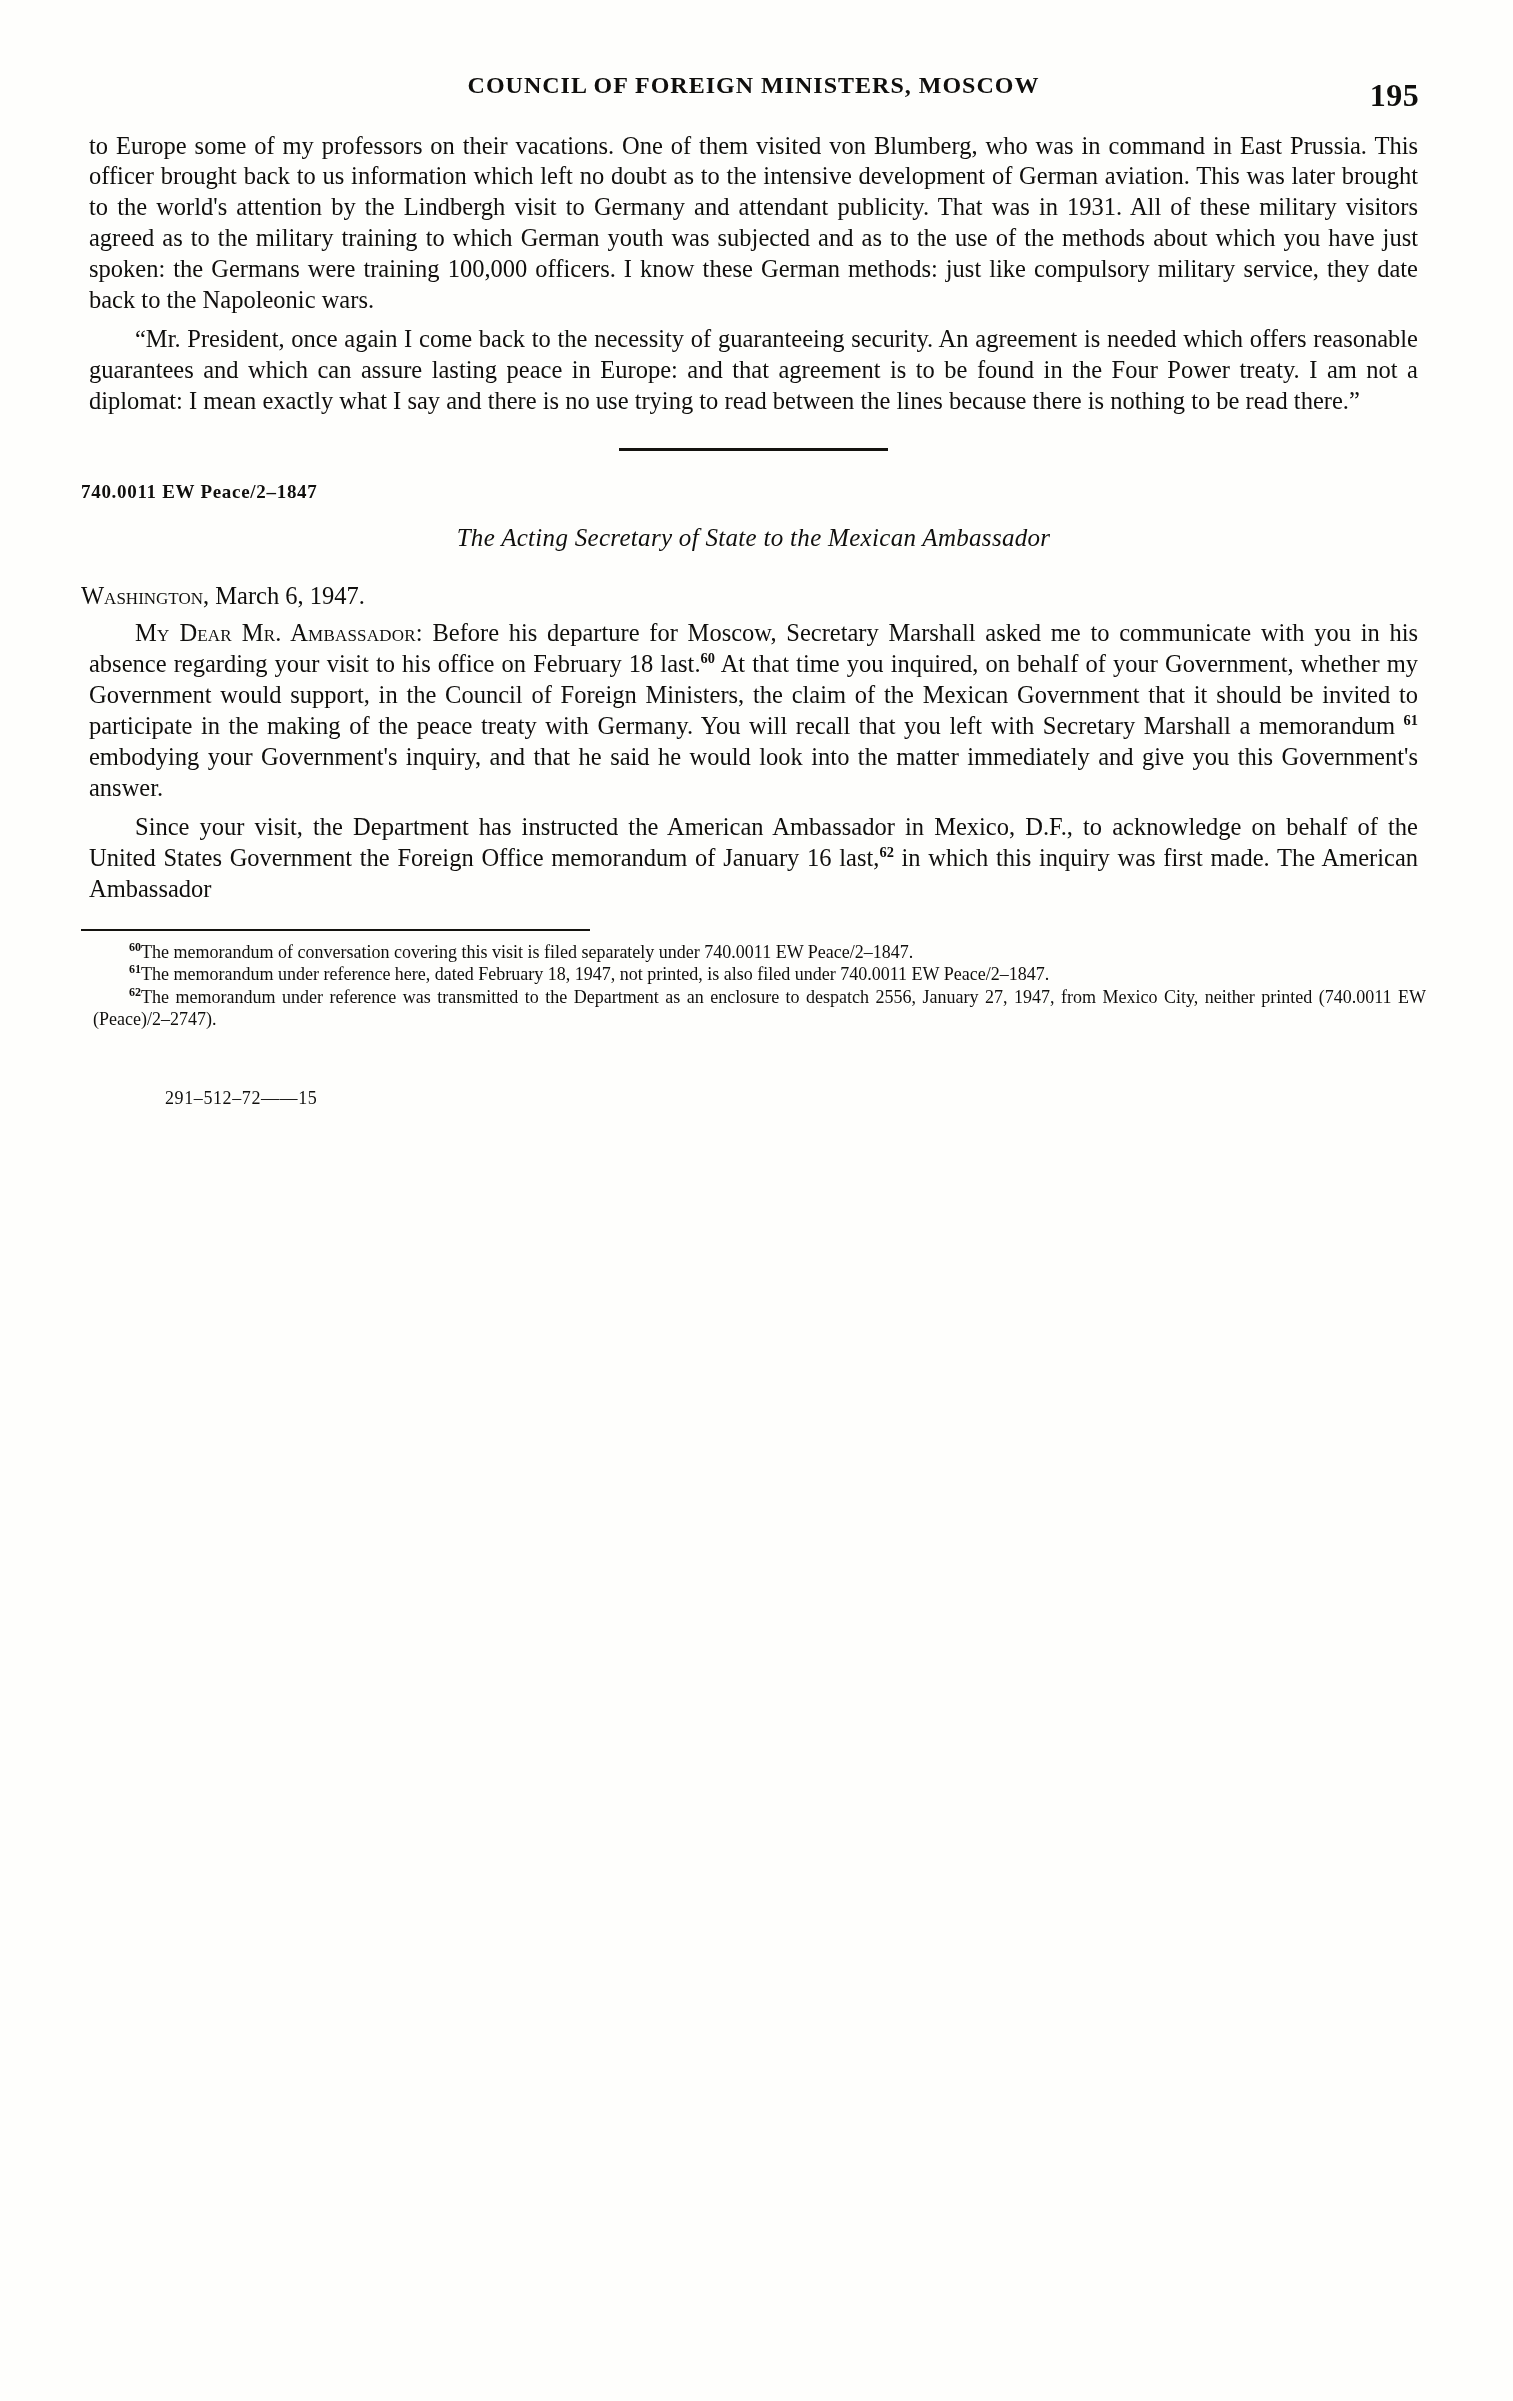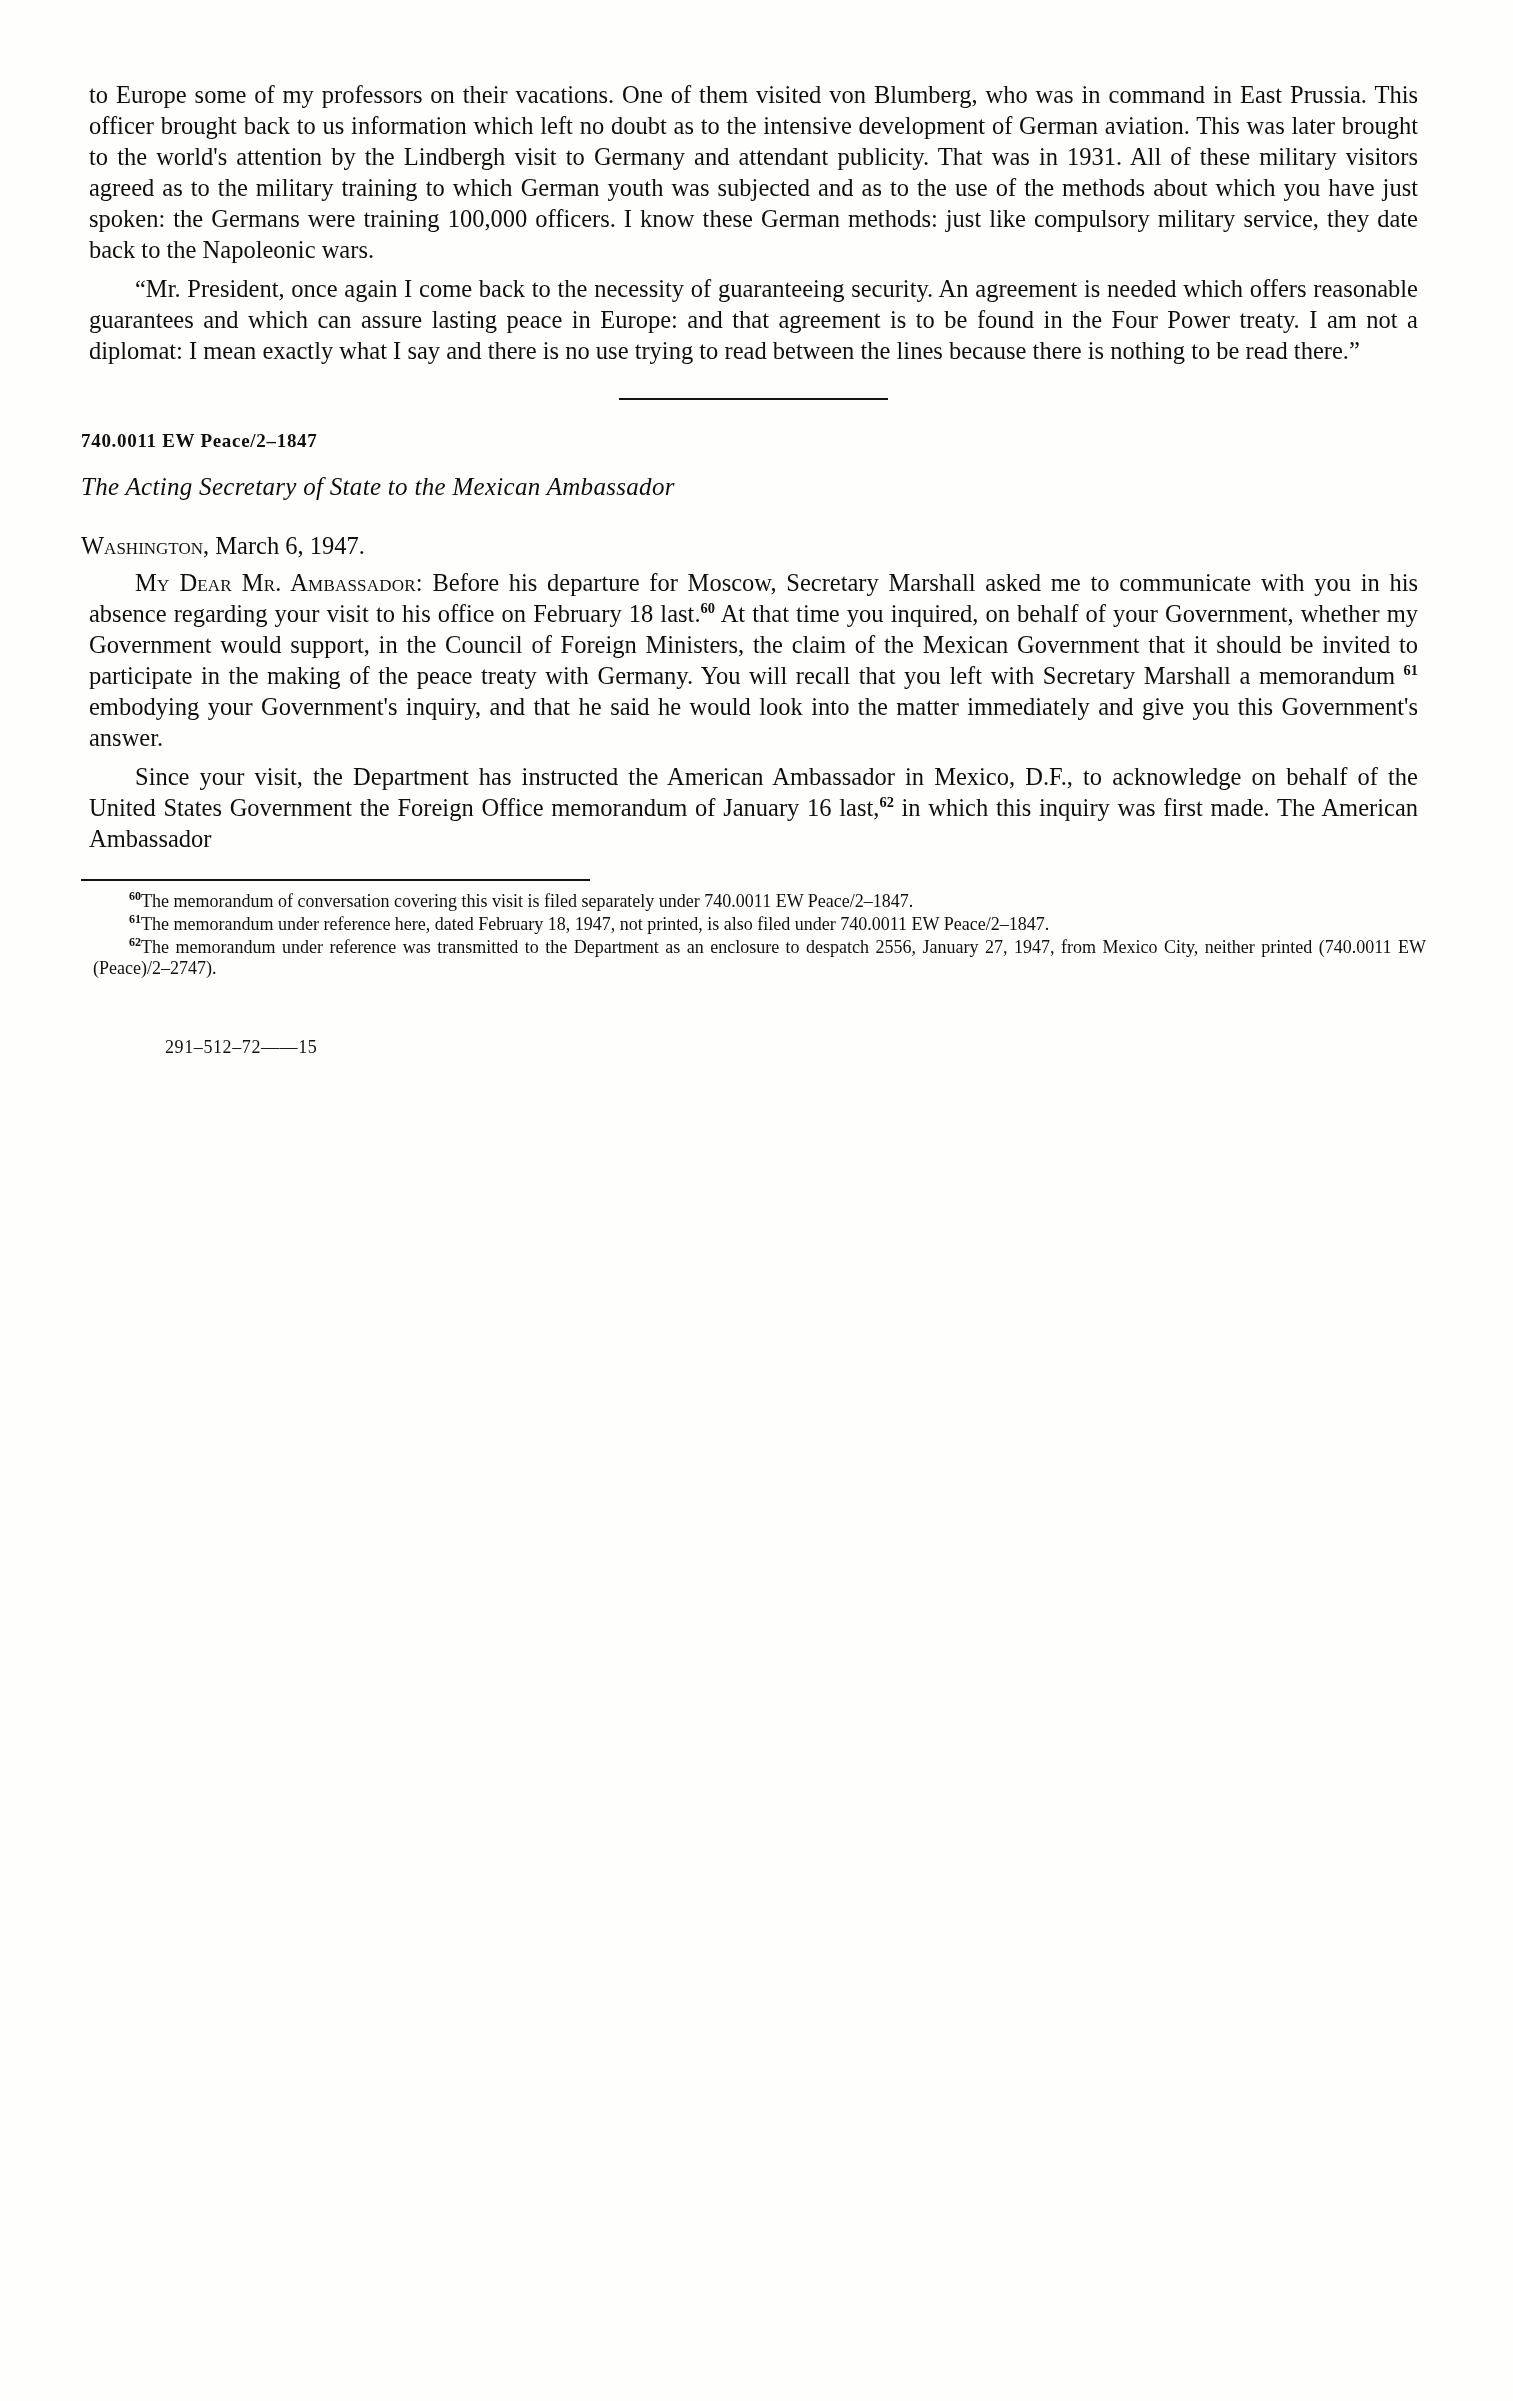--- a/index.html
+++ b/index.html
@@ -76,21 +76,21 @@
   }
 
   .filecode {
     font-size: 19px;
     font-weight: 700;
     letter-spacing: 0.7px;
     margin: 0 0 19px 0;
   }
 
   .doc-title {
-    text-align: left;
+    text-align: center;
     font-style: italic;
     font-size: 25px;
     line-height: 1.3;
     letter-spacing: 0.3px;
     margin: 0 0 28px 0;
   }
   .doc-title .line2 { display: block; }
 
   .dateline {
     text-align: left;
@@ -142,20 +142,24 @@
     font-size: 18px;
     letter-spacing: 0.6px;
   }
 </style>
 </head>
 <body>
 
 <div class="page">
   <div class="content">
 
+    <div class="runhead">
+      <div class="runhead-title">COUNCIL OF FOREIGN MINISTERS, MOSCOW</div>
+      <div class="folio">195</div>
+    </div>
 
     <p class="body">to Europe some of my professors on their vacations. One of them visited von Blumberg, who was in command in East Prussia. This officer brought back to us information which left no doubt as to the intensive development of German aviation. This was later brought to the world's attention by the Lindbergh visit to Germany and attendant publicity. That was in 1931. All of these military visitors agreed as to the military training to which German youth was subjected and as to the use of the methods about which you have just spoken: the Germans were training 100,000 officers. I know these German methods: just like compulsory military service, they date back to the Napoleonic wars.</p>
 
     <p class="body indent">“Mr. President, once again I come back to the necessity of guaranteeing security. An agreement is needed which offers reasonable guarantees and which can assure lasting peace in Europe: and that agreement is to be found in the Four Power treaty. I am not a diplomat: I mean exactly what I say and there is no use trying to read between the lines because there is nothing to be read there.”</p>
 
     <div class="rule"></div>
 
     <div class="filecode">740.0011 EW Peace/2–1847</div>
 
     <div class="doc-title">

